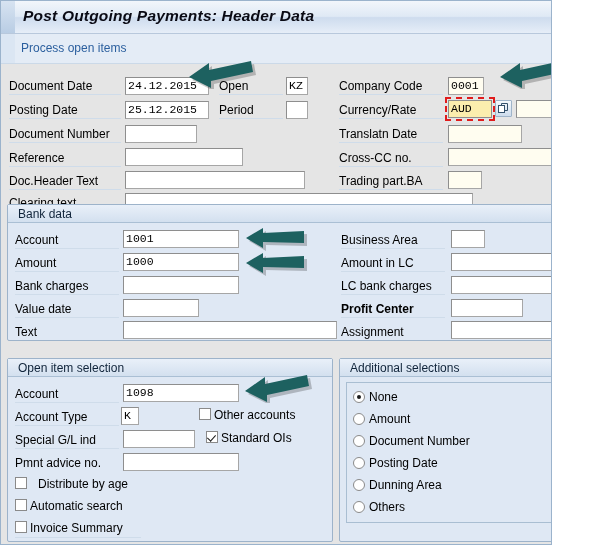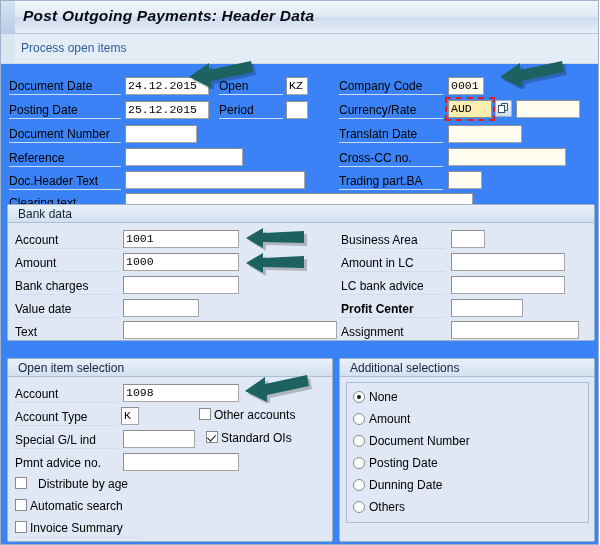--- a/index.html
+++ b/index.html
@@ -7,24 +7,24 @@
     padding: 0;
     background: #ffffff;
   }
   body {
     font-family: "Liberation Sans", sans-serif;
     font-size: 12px;
     color: #000000;
   }
   #app {
     position: relative;
-    width: 599px;
+    width: 552px;
     height: 545px;
     overflow: hidden;
-    background: #3b82f6;
+    background: #e5e5e5;
     box-sizing: border-box;
     border: 1px solid #9bb3cc;
   }
 
   
   .titlebar {
     position: absolute;
     left: 0; top: 0;
     width: 600px; height: 33px;
     background: linear-gradient(to bottom, #f2f6fb 0%, #dfe9f5 48%, #cedcee 52%, #e6eef8 100%);
@@ -282,21 +282,21 @@
 
   <div class="lbl nounder" style="left:14px; top:324px; width:104px;">Text</div>
   <div class="fld" style="left:122px; top:320px; width:214px; height:18px;"></div>
 
   <div class="lbl" style="left:340px; top:232px; width:104px;">Business Area</div>
   <div class="fld" style="left:450px; top:229px; width:34px; height:18px;"></div>
 
   <div class="lbl" style="left:340px; top:255px; width:104px;">Amount in LC</div>
   <div class="fld" style="left:450px; top:252px; width:114px; height:18px;"></div>
 
-  <div class="lbl" style="left:340px; top:278px; width:104px;">LC bank advice</div>
+  <div class="lbl" style="left:340px; top:278px; width:104px;">LC bank charges</div>
   <div class="fld" style="left:450px; top:275px; width:114px; height:18px;"></div>
 
   <div class="lbl" style="left:340px; top:301px; width:104px;font-weight:bold;">Profit Center</div>
   <div class="fld" style="left:450px; top:298px; width:72px; height:18px;"></div>
 
   <div class="lbl nounder" style="left:340px; top:324px; width:104px;">Assignment</div>
   <div class="fld" style="left:450px; top:320px; width:128px; height:18px;"></div>
 
   <div class="group" style="left:6px; top:357px; width:326px; height:184px;"></div>
   <div class="group-title" style="left:7px; top:358px; width:324px;">Open item selection</div>
@@ -337,21 +337,21 @@
   <div class="radio" style="left:352px; top:412px;"></div>
   <div class="radio-lbl" style="left:368px; top:412px;">Amount</div>
 
   <div class="radio" style="left:352px; top:434px;"></div>
   <div class="radio-lbl" style="left:368px; top:434px;">Document Number</div>
 
   <div class="radio" style="left:352px; top:456px;"></div>
   <div class="radio-lbl" style="left:368px; top:456px;">Posting Date</div>
 
   <div class="radio" style="left:352px; top:478px;"></div>
-  <div class="radio-lbl" style="left:368px; top:478px;">Dunning Date</div>
+  <div class="radio-lbl" style="left:368px; top:478px;">Dunning Area</div>
 
   <div class="radio" style="left:352px; top:500px;"></div>
   <div class="radio-lbl" style="left:368px; top:500px;">Others</div>
 
   <div class="arrow" style="left:186px; top:58px;">
     <svg width="70" height="30" viewBox="0 0 70 30">
       <g transform="translate(2,2)">
         <path d="M0 16 L20 2 L20 9 L62 0 L64 11 L22 20 L22 27 Z" fill="#000" opacity="0.22" transform="translate(3,3)"></path>
         <path d="M0 16 L20 2 L20 9 L62 0 L64 11 L22 20 L22 27 Z" fill="#1d6160"></path>
       </g>

